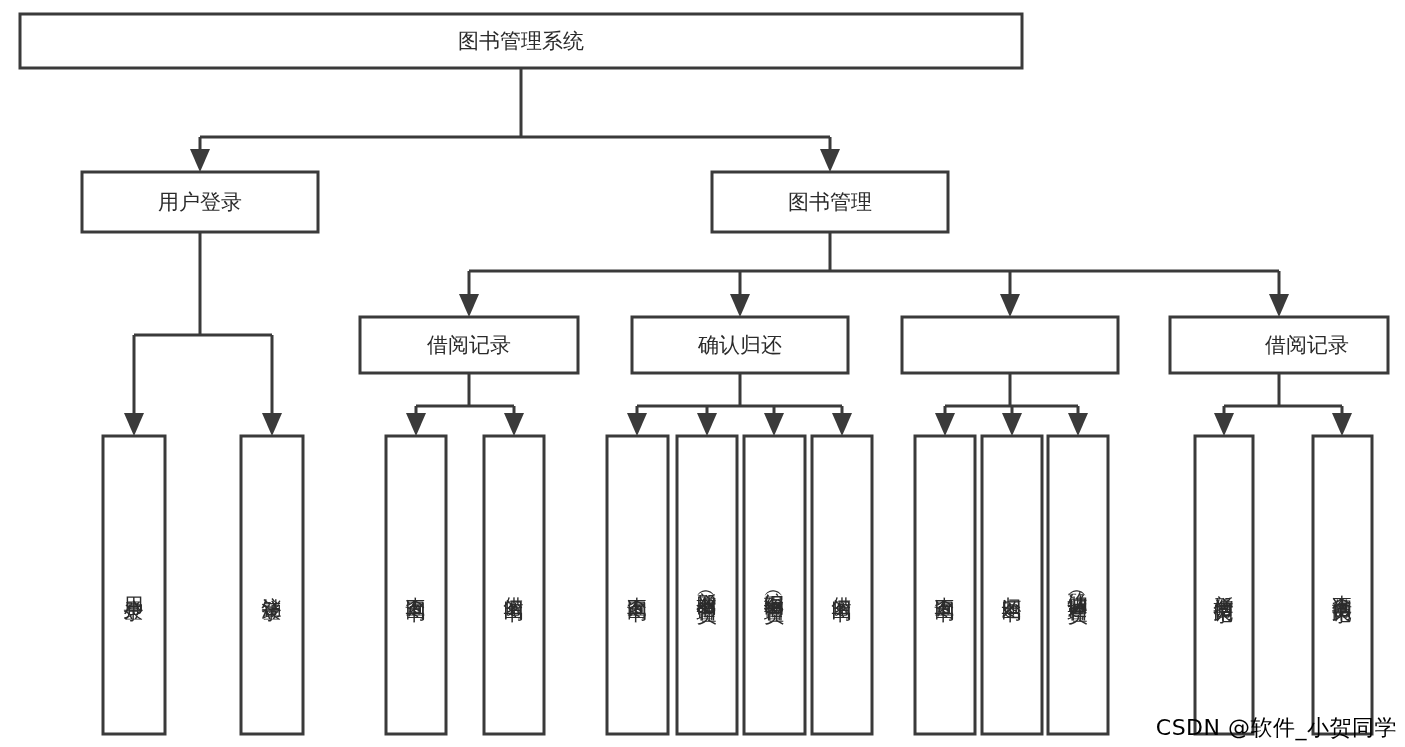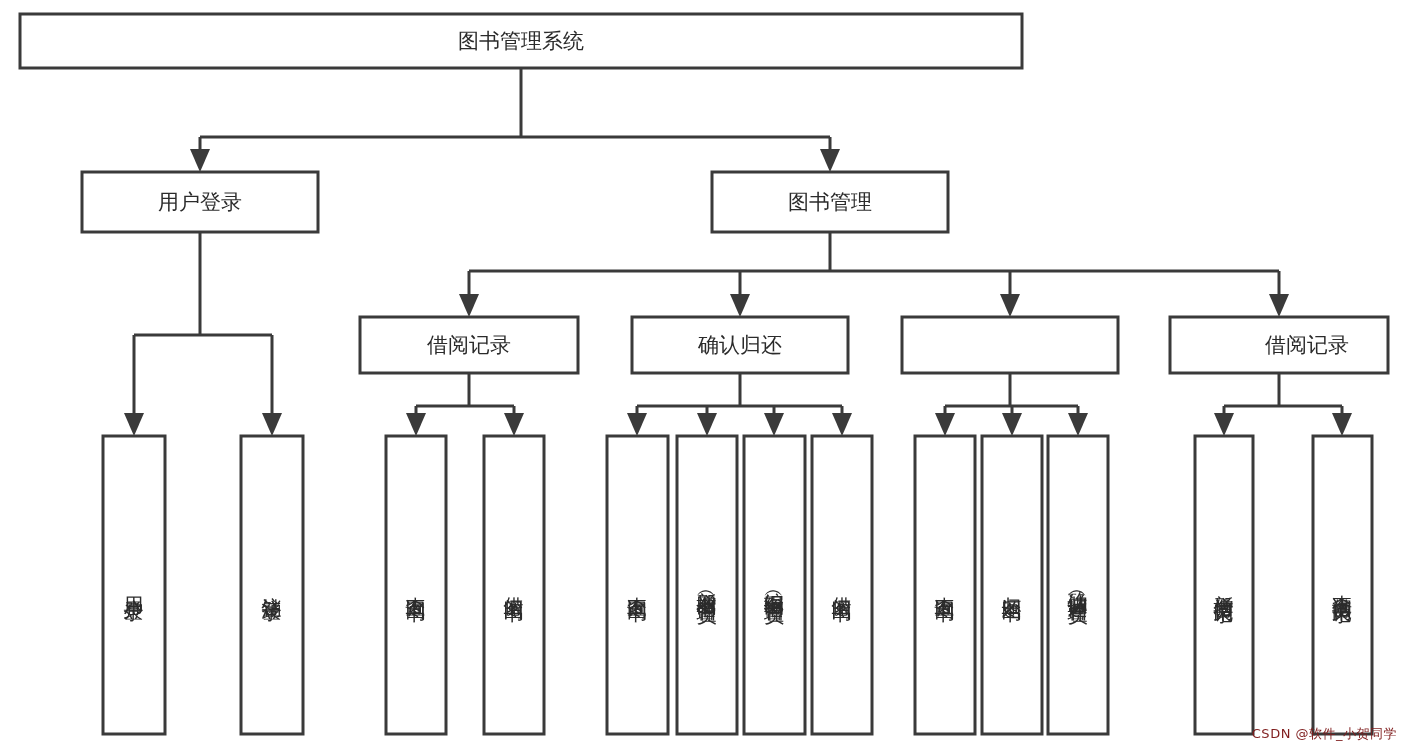--- a/index.html
+++ b/index.html
@@ -65,22 +65,22 @@
     align-items: center;
     justify-content: center;
     white-space: nowrap;
     pointer-events: none;
   }
   .watermark {
     position: absolute;
     right: 8px;
     bottom: 4px;
     font-family: "DejaVu Sans", "Liberation Sans", sans-serif;
-    font-size: 13px;
-    color: #7f1d1d;
+    font-size: 22px;
+    color: #000000;
     letter-spacing: 0.5px;
     white-space: nowrap;
   }
 </style>
 </head>
 <body>
 
 <div id="diagram-root">
 
   <svg class="diagram" viewBox="0 0 1405 747">

